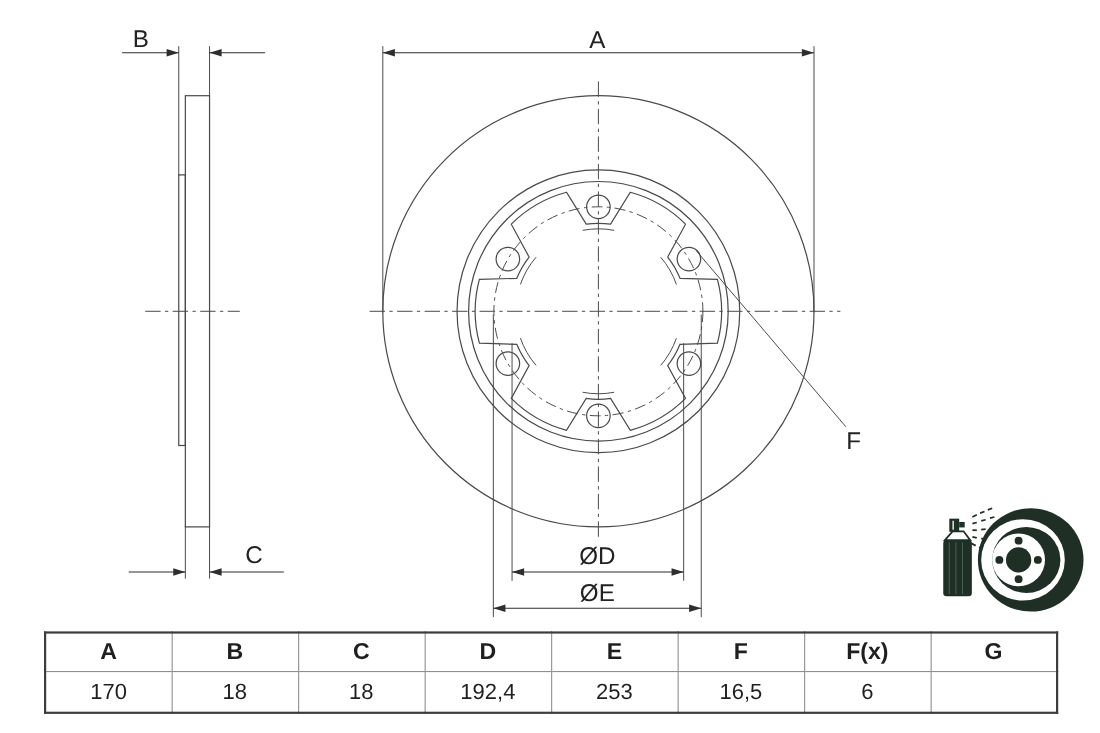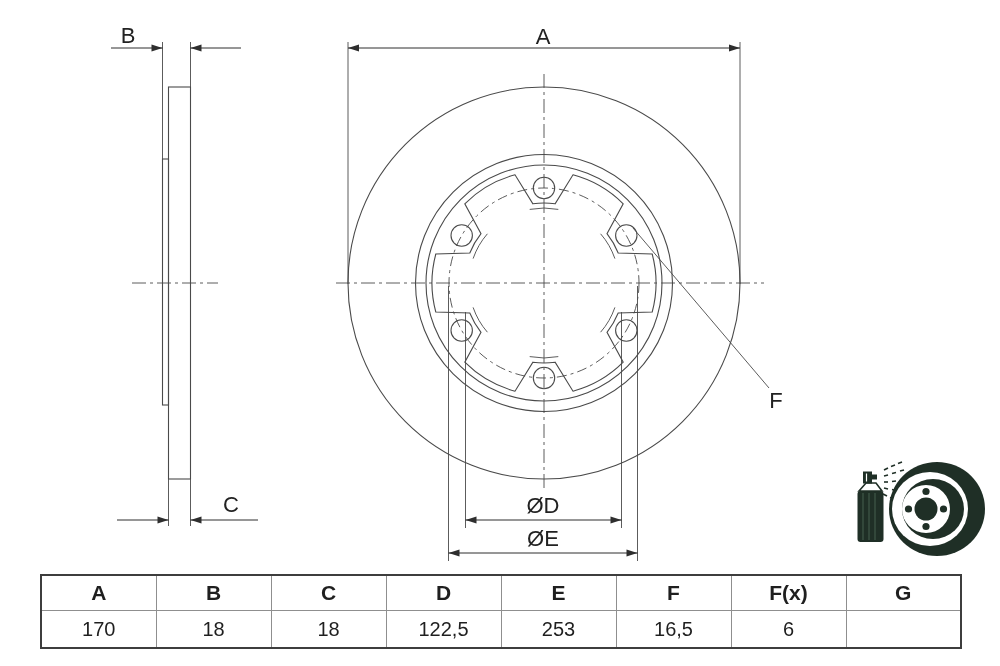--- a/index.html
+++ b/index.html
@@ -197,21 +197,21 @@
         <th>F</th>
         <th>F(x)</th>
         <th>G</th>
       </tr>
     </thead>
     <tbody>
       <tr>
         <td>170</td>
         <td>18</td>
         <td>18</td>
-        <td>122,5</td>
+        <td>192,4</td>
         <td>253</td>
         <td>16,5</td>
         <td>6</td>
         <td></td>
       </tr>
     </tbody>
   </table>
 
 </div>
 

